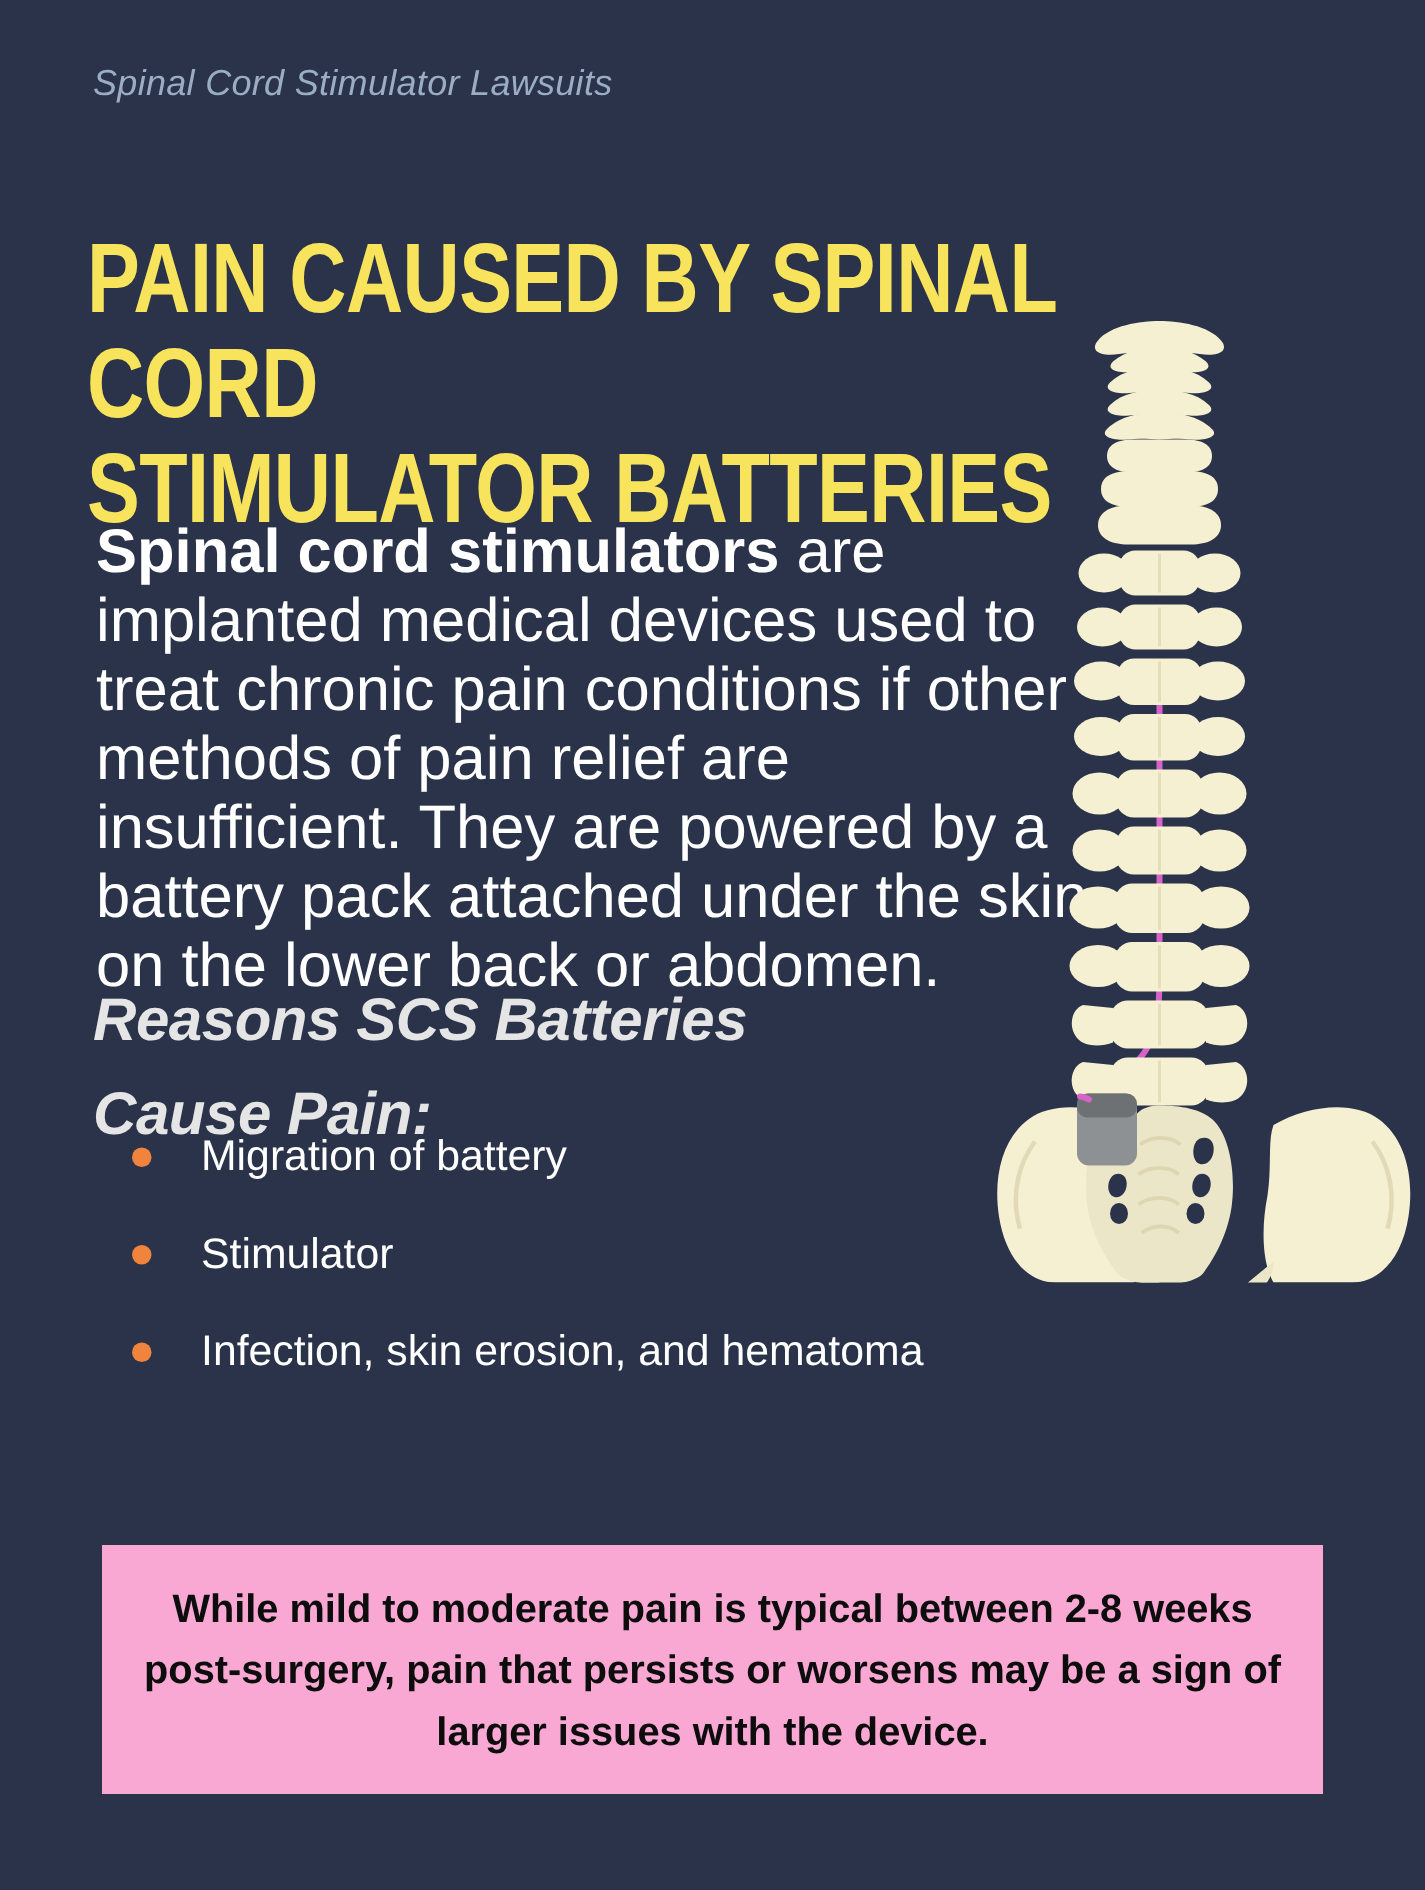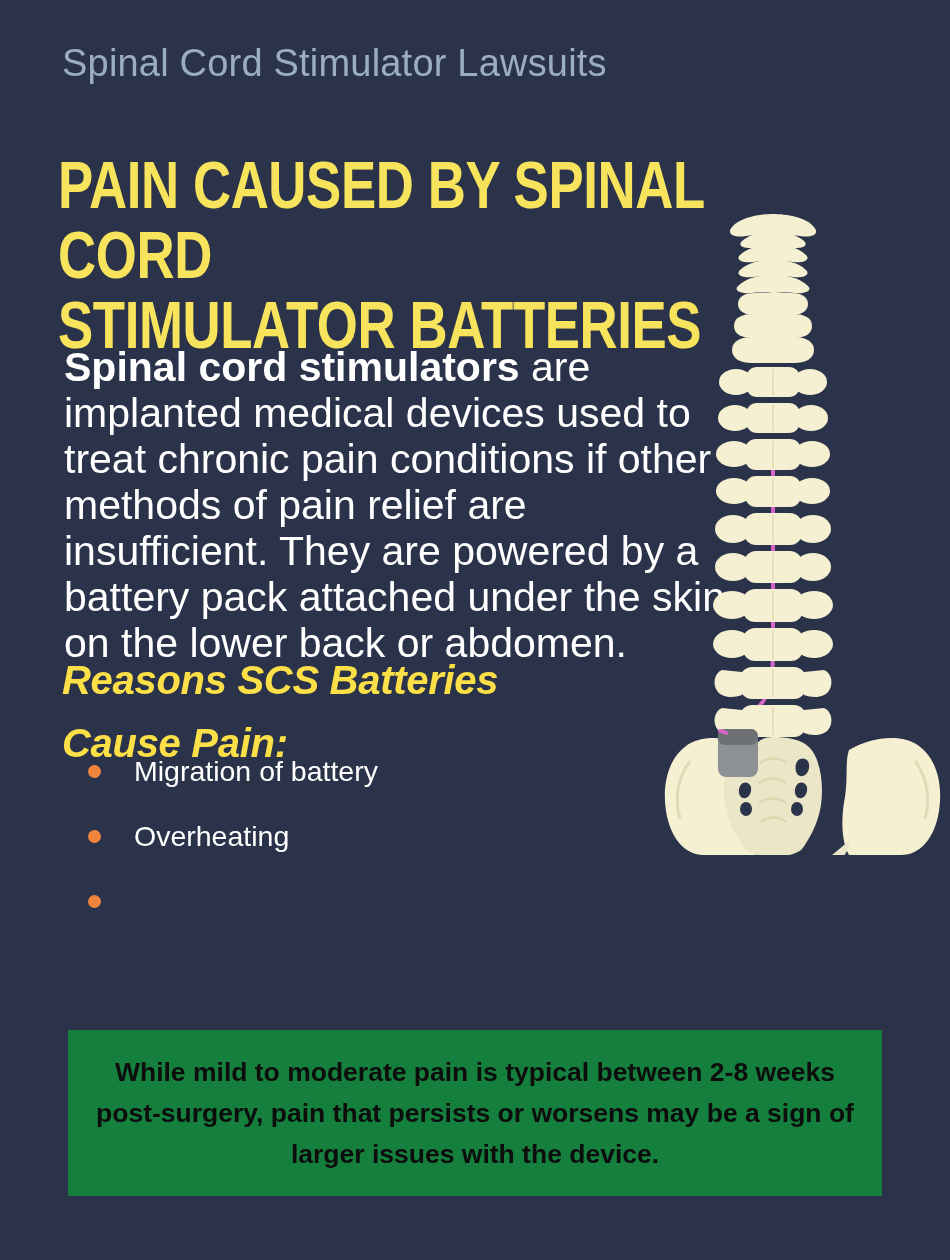--- a/index.html
+++ b/index.html
@@ -27,21 +27,22 @@
     position: absolute;
     top: 42px;
     left: 62px;
     right: 60px;
     height: 56px;
   }
   .eyebrow {
     position: absolute;
     left: 0;
     top: 0;
-    font-size: 38px;
+    font-size: 24px;
+    font-style: italic;
     color: #9badc4;
     letter-spacing: 0.2px;
     font-weight: 400;
     white-space: nowrap;
   }
   .logo {
     position: absolute;
     right: 0;
     top: -4px;
     width: 155px;
@@ -79,21 +80,21 @@
     font-weight: 300;
   }
   .lead b { font-weight: 700; }
 
   
   .subhead {
     position: absolute;
     top: 616px;
     left: 62px;
     width: 660px;
-    color: #fde047;
+    color: #e5e5e5;
     font-size: 40px;
     line-height: 63px;
     font-weight: 700;
     font-style: italic;
     letter-spacing: -0.3px;
     white-space: pre-line;
   }
 
   
   .bullets {
@@ -124,21 +125,21 @@
     white-space: nowrap;
   }
 
   
   .callout {
     position: absolute;
     left: 68px;
     top: 1030px;
     width: 814px;
     height: 166px;
-    background: #15803d;
+    background: #f9a8d4;
     display: flex;
     align-items: center;
     justify-content: center;
     box-sizing: border-box;
     padding: 0 26px;
   }
   .callout-text {
     color: #0d0d0d;
     font-size: 26.5px;
     line-height: 41px;
@@ -174,24 +175,25 @@
   <h2 class="subhead">Reasons SCS Batteries
 Cause Pain:</h2>
 
   <ul class="bullets" style="list-style:none;margin:0;padding:0;">
     <li class="bullet-row">
       <span class="dot"></span>
       <span class="bullet-text">Migration of battery</span>
     </li>
     <li class="bullet-row">
       <span class="dot"></span>
-      <span class="bullet-text">Overheating</span>
+      <span class="bullet-text">Stimulator</span>
     </li>
     <li class="bullet-row">
       <span class="dot"></span>
+      <span class="bullet-text">Infection, skin erosion, and hematoma</span>
     </li>
   </ul>
 
   <div class="callout">
     <div class="callout-text">While mild to moderate pain is typical between 2-8 weeks post-surgery, pain that persists or worsens may be a sign of larger issues with the device.</div>
   </div>
 
   <div class="illustration">
     <svg width="285" height="650" viewBox="0 0 285 650" xmlns="http://www.w3.org/2000/svg">
       <defs>

